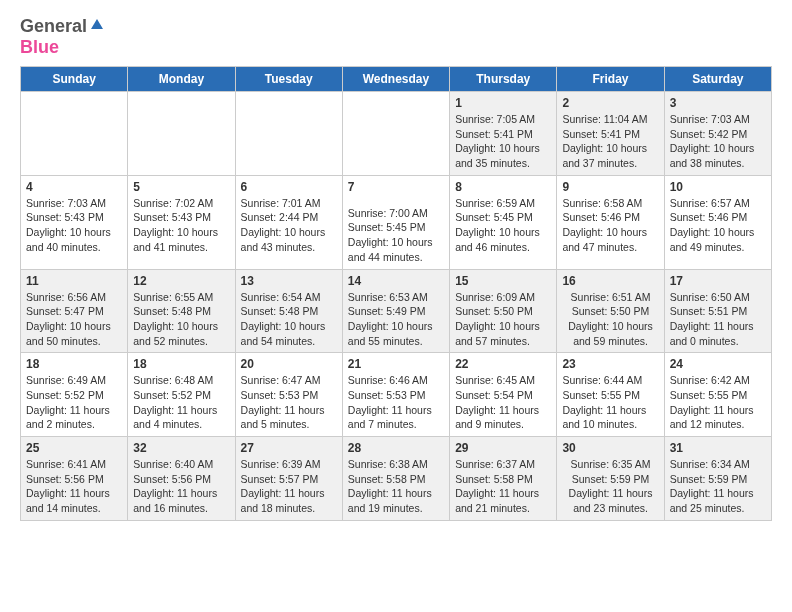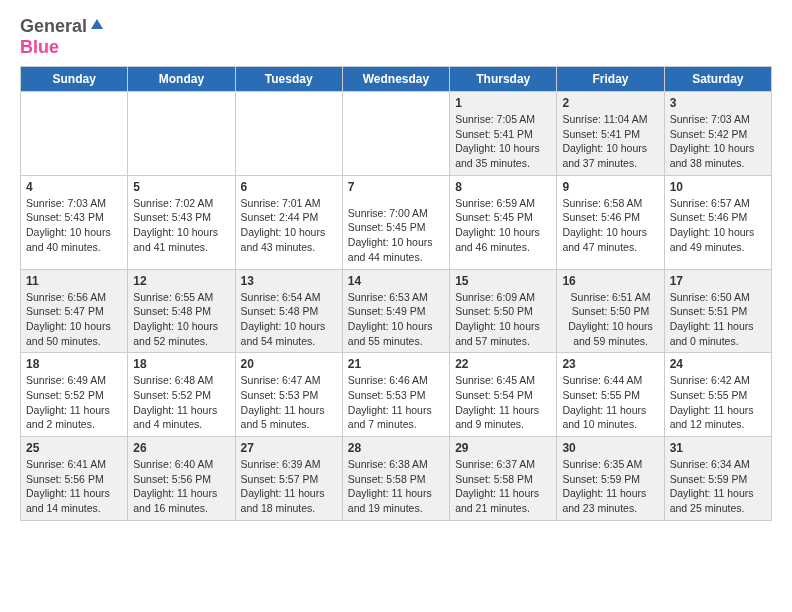--- a/index.html
+++ b/index.html
@@ -306,21 +306,21 @@
       </tr>
       <tr class="row-odd">
         <td>
           <span class="day-number">25</span>
           <div class="day-info" style="white-space: pre-line;">Sunrise: 6:41 AM
 Sunset: 5:56 PM
 Daylight: 11 hours
 and 14 minutes.</div>
         </td>
         <td>
-          <span class="day-number">26</span>
+          <span class="day-number">32</span>
           <div class="day-info" style="white-space: pre-line;">Sunrise: 6:40 AM
 Sunset: 5:56 PM
 Daylight: 11 hours
 and 16 minutes.</div>
         </td>
         <td>
           <span class="day-number">27</span>
           <div class="day-info" style="white-space: pre-line;">Sunrise: 6:39 AM
 Sunset: 5:57 PM
 Daylight: 11 hours
@@ -335,21 +335,21 @@
         </td>
         <td>
           <span class="day-number">29</span>
           <div class="day-info" style="white-space: pre-line;">Sunrise: 6:37 AM
 Sunset: 5:58 PM
 Daylight: 11 hours
 and 21 minutes.</div>
         </td>
         <td>
           <span class="day-number">30</span>
-          <div class="day-info" style="white-space: pre-line;">Sunrise: 6:35 AM
+          <div class="day-info" style="white-space: pre-line; text-align: center;">Sunrise: 6:35 AM
 Sunset: 5:59 PM
 Daylight: 11 hours
 and 23 minutes.</div>
         </td>
         <td>
           <span class="day-number">31</span>
           <div class="day-info" style="white-space: pre-line;">Sunrise: 6:34 AM
 Sunset: 5:59 PM
 Daylight: 11 hours
 and 25 minutes.</div>

